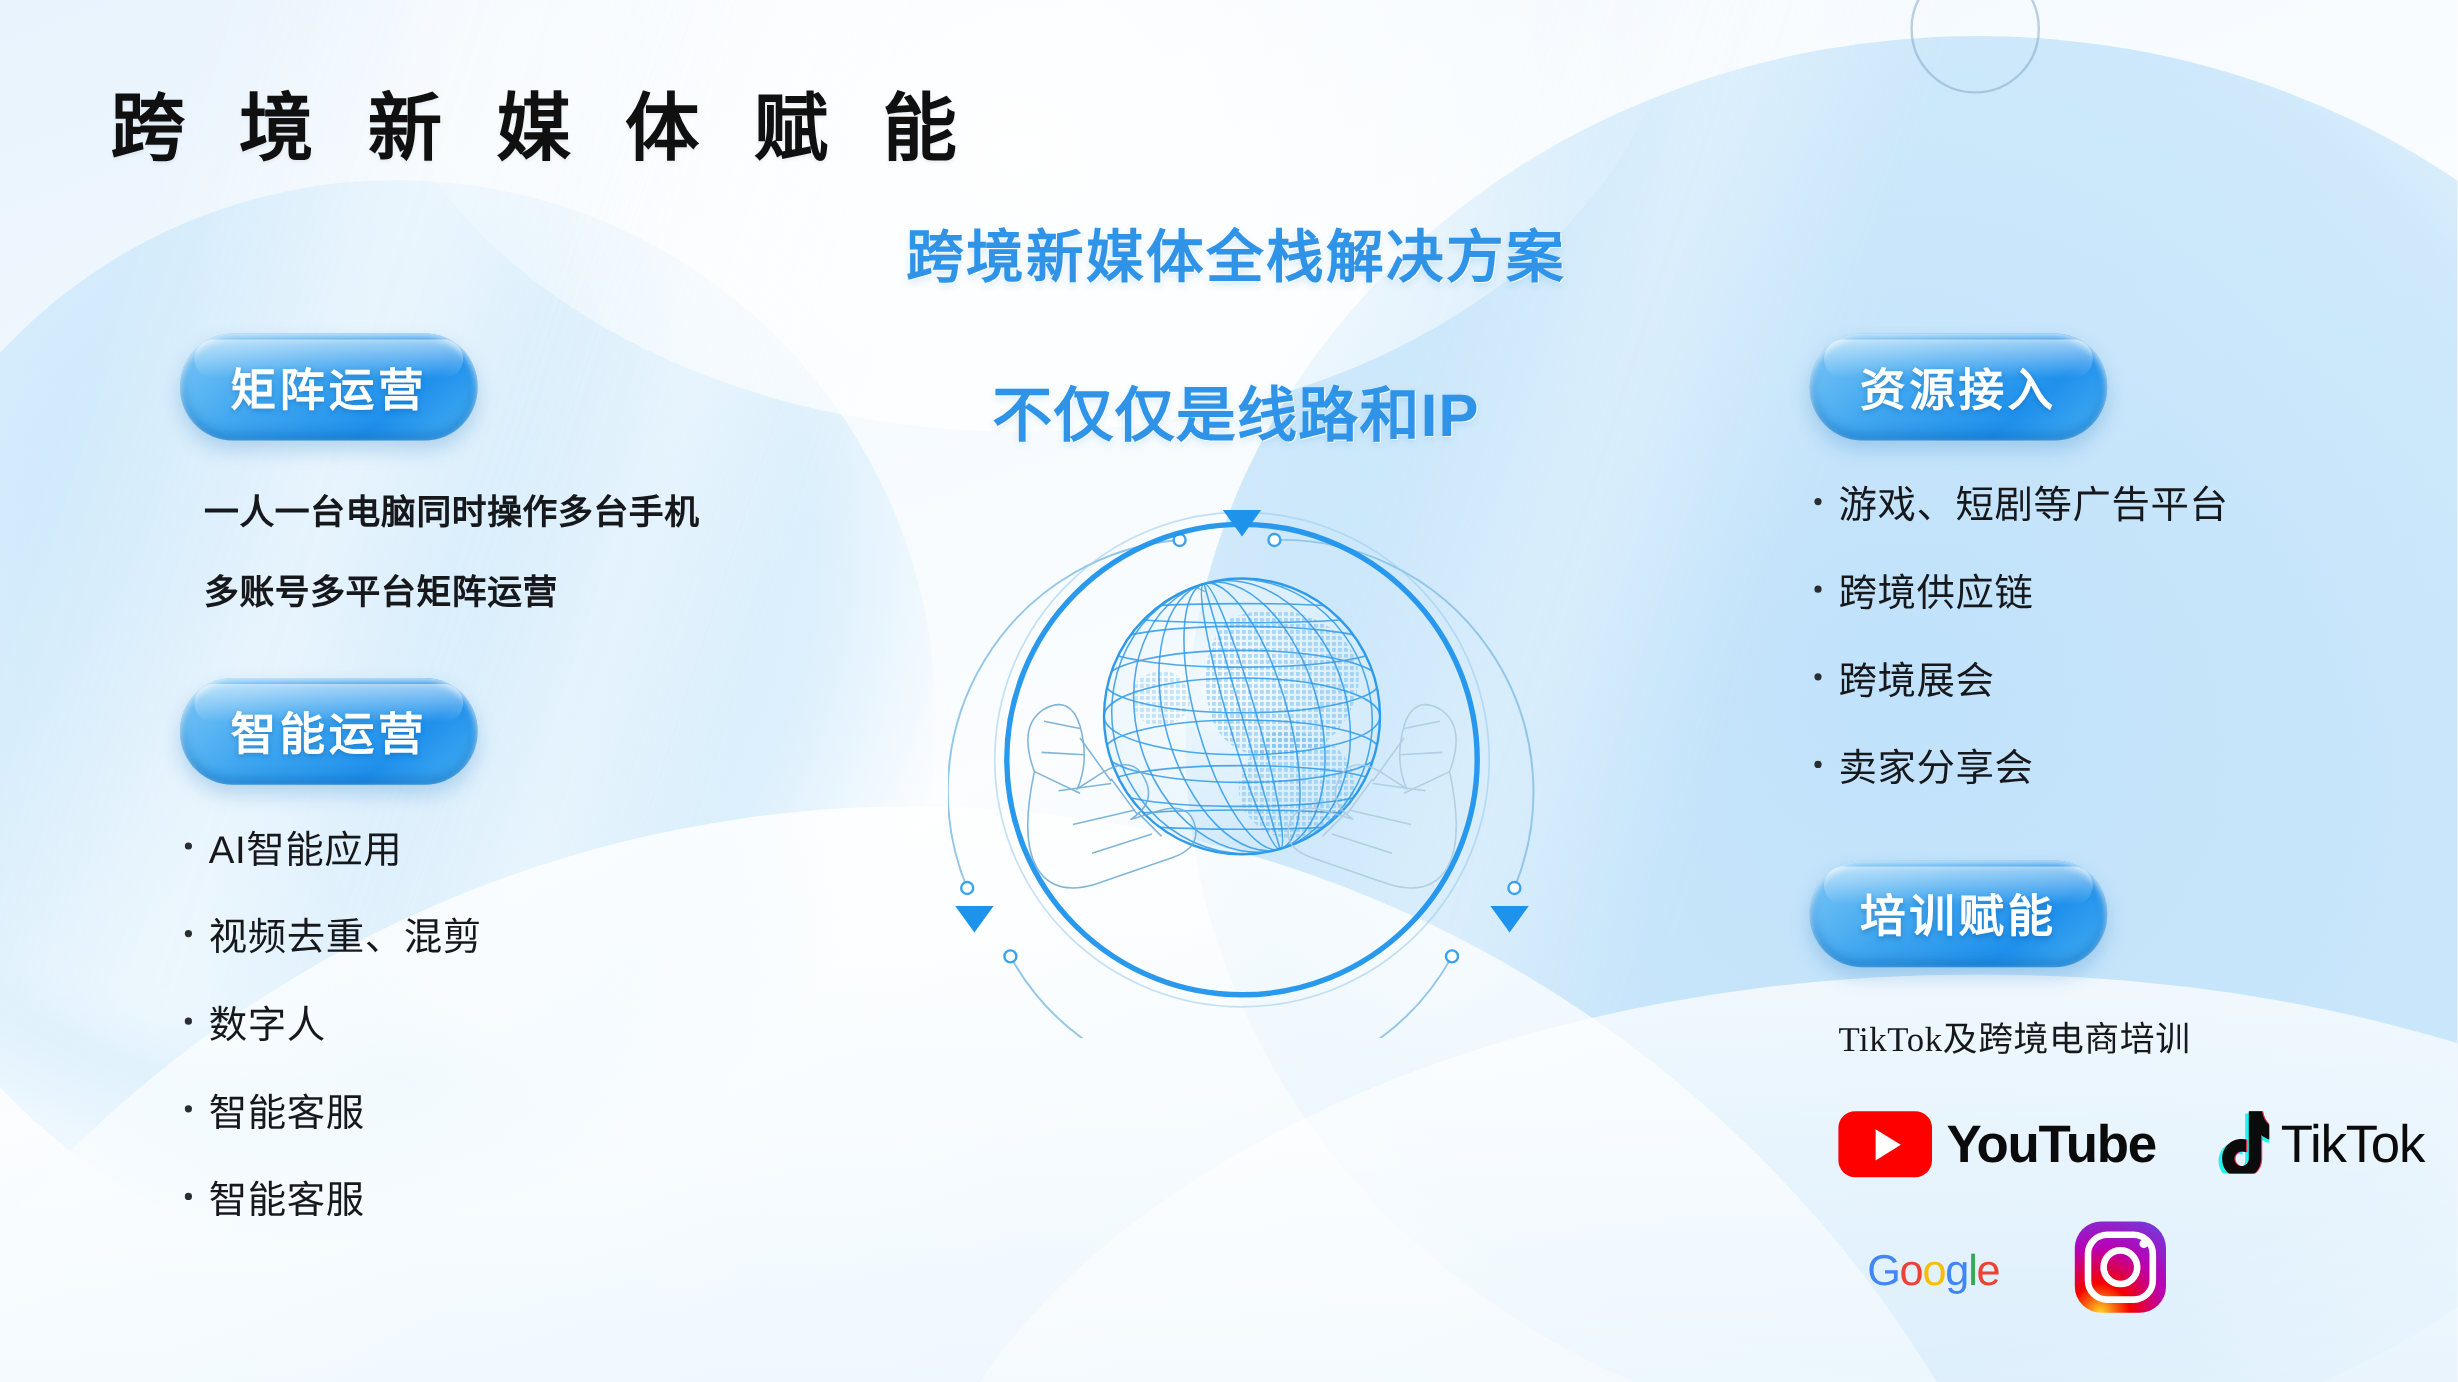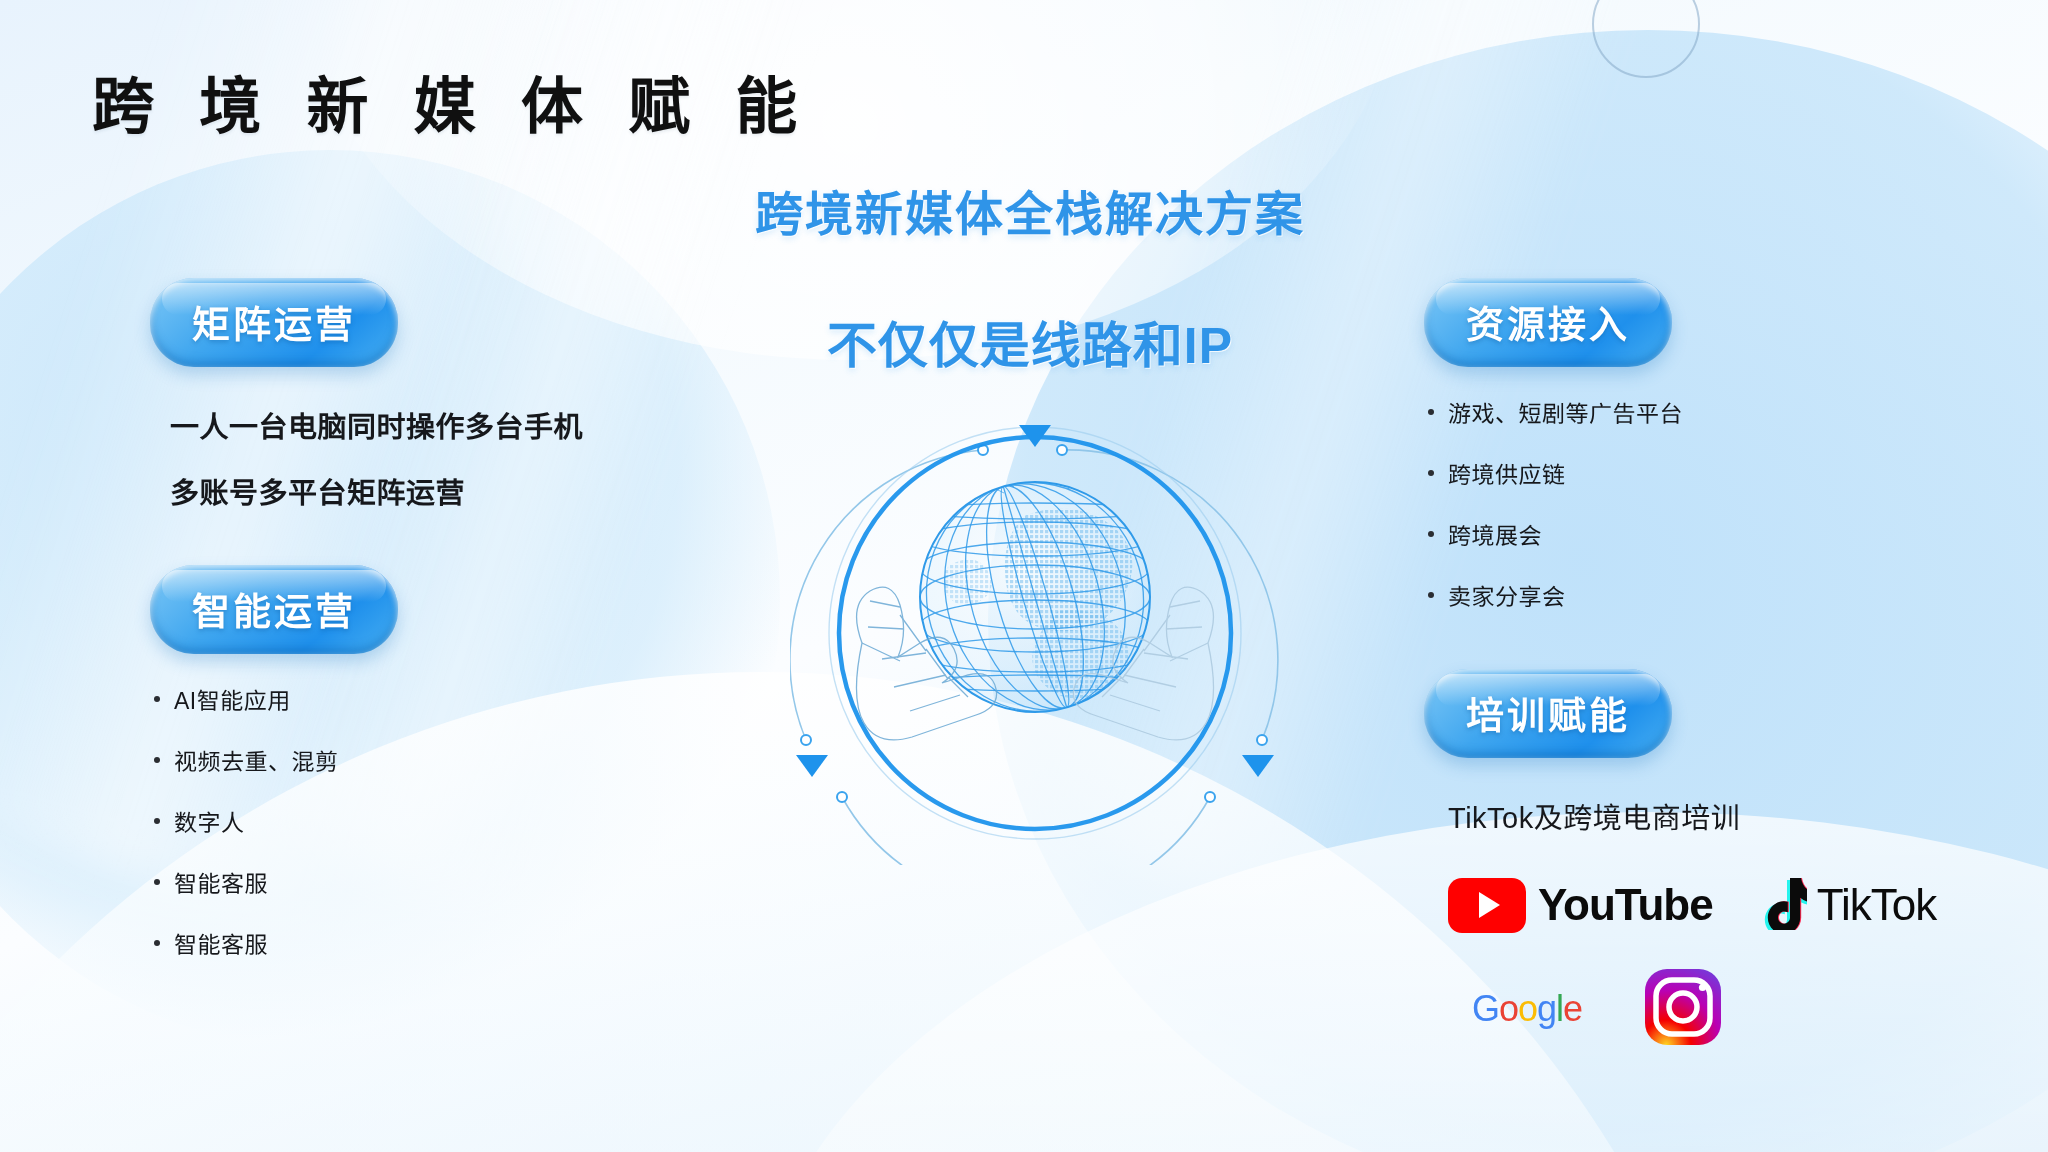--- a/index.html
+++ b/index.html
@@ -155,33 +155,33 @@
     font-weight: 900;
     color: #ffffff;
     letter-spacing: 3px;
     white-space: nowrap;
     text-shadow: 0 2px 4px rgba(10,80,150,0.35);
   }
 
   
   .col { position: absolute; }
   .col-left  { left: 150px;  top: 278px; width: 560px; }
-  .col-right { left: 1424px; top: 278px; width: 500px; }
+  .col-right { left: 1508px; top: 278px; width: 500px; }
 
   .plain-line {
     font-size: 29px;
     color: #16181c;
     margin: 0 0 24px 20px;
     letter-spacing: 0.5px;
     white-space: nowrap;
     font-weight: bold;
   }
   .bullets { margin: 0; padding: 0; list-style: none; }
   .bullets li {
-    font-size: 23px;
+    font-size: 32px;
     color: #16181c;
     letter-spacing: 0.5px;
     margin-bottom: 27px;
     white-space: nowrap;
     display: flex;
     align-items: center;
   }
   .dot {
     display: inline-block;
     width: 6px; height: 6px;
@@ -193,20 +193,21 @@
   .gap-a { height: 36px; }
   .gap-b { height: 30px; }
   .gap-c { height: 28px; }
 
   .train-line {
     font-size: 29px;
     color: #16181c;
     letter-spacing: 0.5px;
     margin: 36px 0 12px 24px;
     white-space: nowrap;
+    font-family: Liberation Serif, serif;
   }
 
   
   .logo-row {
     display: flex;
     align-items: center;
     margin-top: 40px;
     margin-left: 24px;
     gap: 46px;
   }

